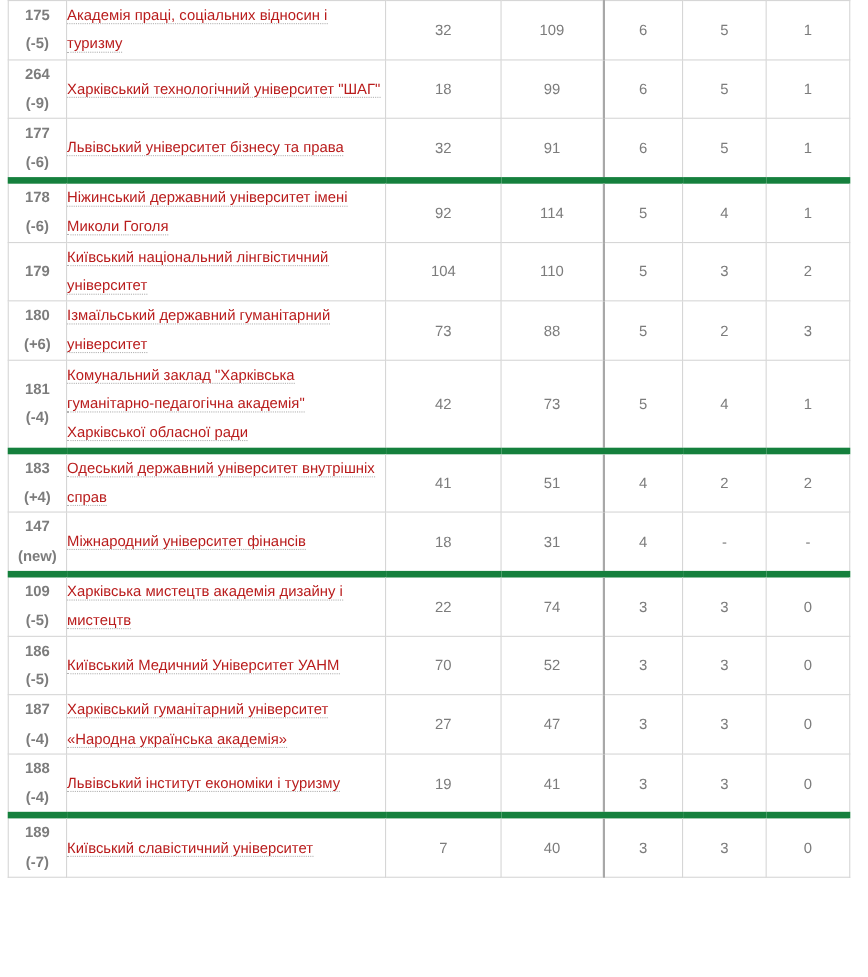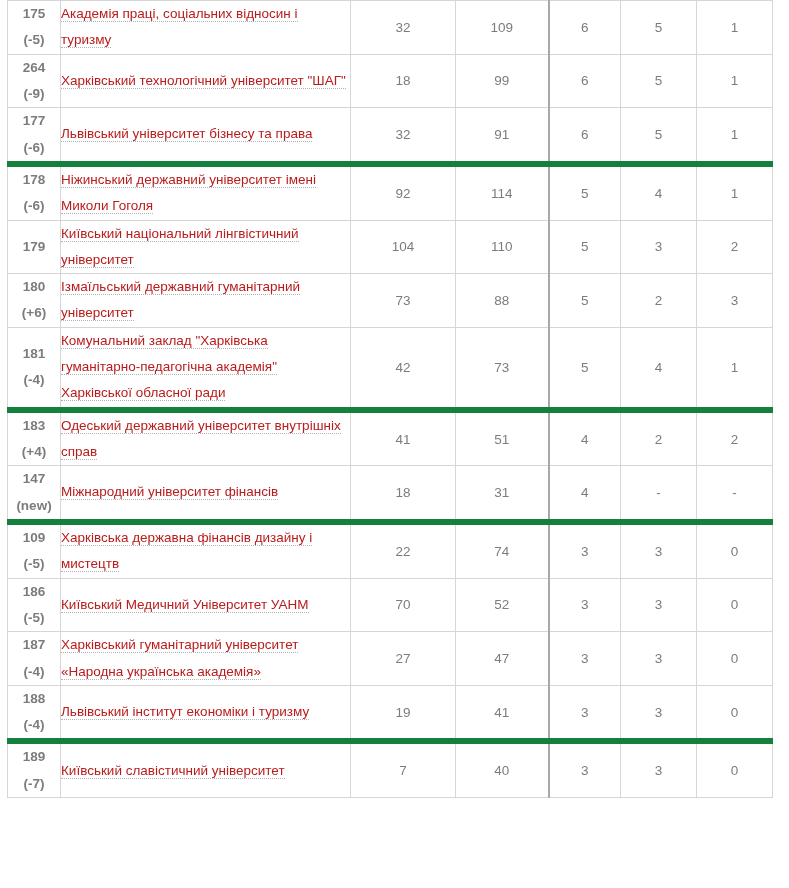--- a/index.html
+++ b/index.html
@@ -204,21 +204,21 @@
         <td class="metric-cell">31</td>
         <td class="metric-cell sep-left">4</td>
         <td class="metric-cell">-</td>
         <td class="metric-cell">-</td>
       </tr>
       <tr class="tier-start">
         <td class="rank-cell">
           <span class="rank-num">109</span>
           <span class="rank-delta">(-5)</span>
         </td>
-        <td class="name-cell"><span class="uni-name">Харківська державна фінансів дизайну і мистецтв</span></td>
+        <td class="name-cell"><span class="uni-name">Харківська мистецтв академія дизайну і мистецтв</span></td>
         <td class="metric-cell">22</td>
         <td class="metric-cell">74</td>
         <td class="metric-cell sep-left">3</td>
         <td class="metric-cell">3</td>
         <td class="metric-cell">0</td>
       </tr>
       <tr>
         <td class="rank-cell">
           <span class="rank-num">186</span>
           <span class="rank-delta">(-5)</span>

